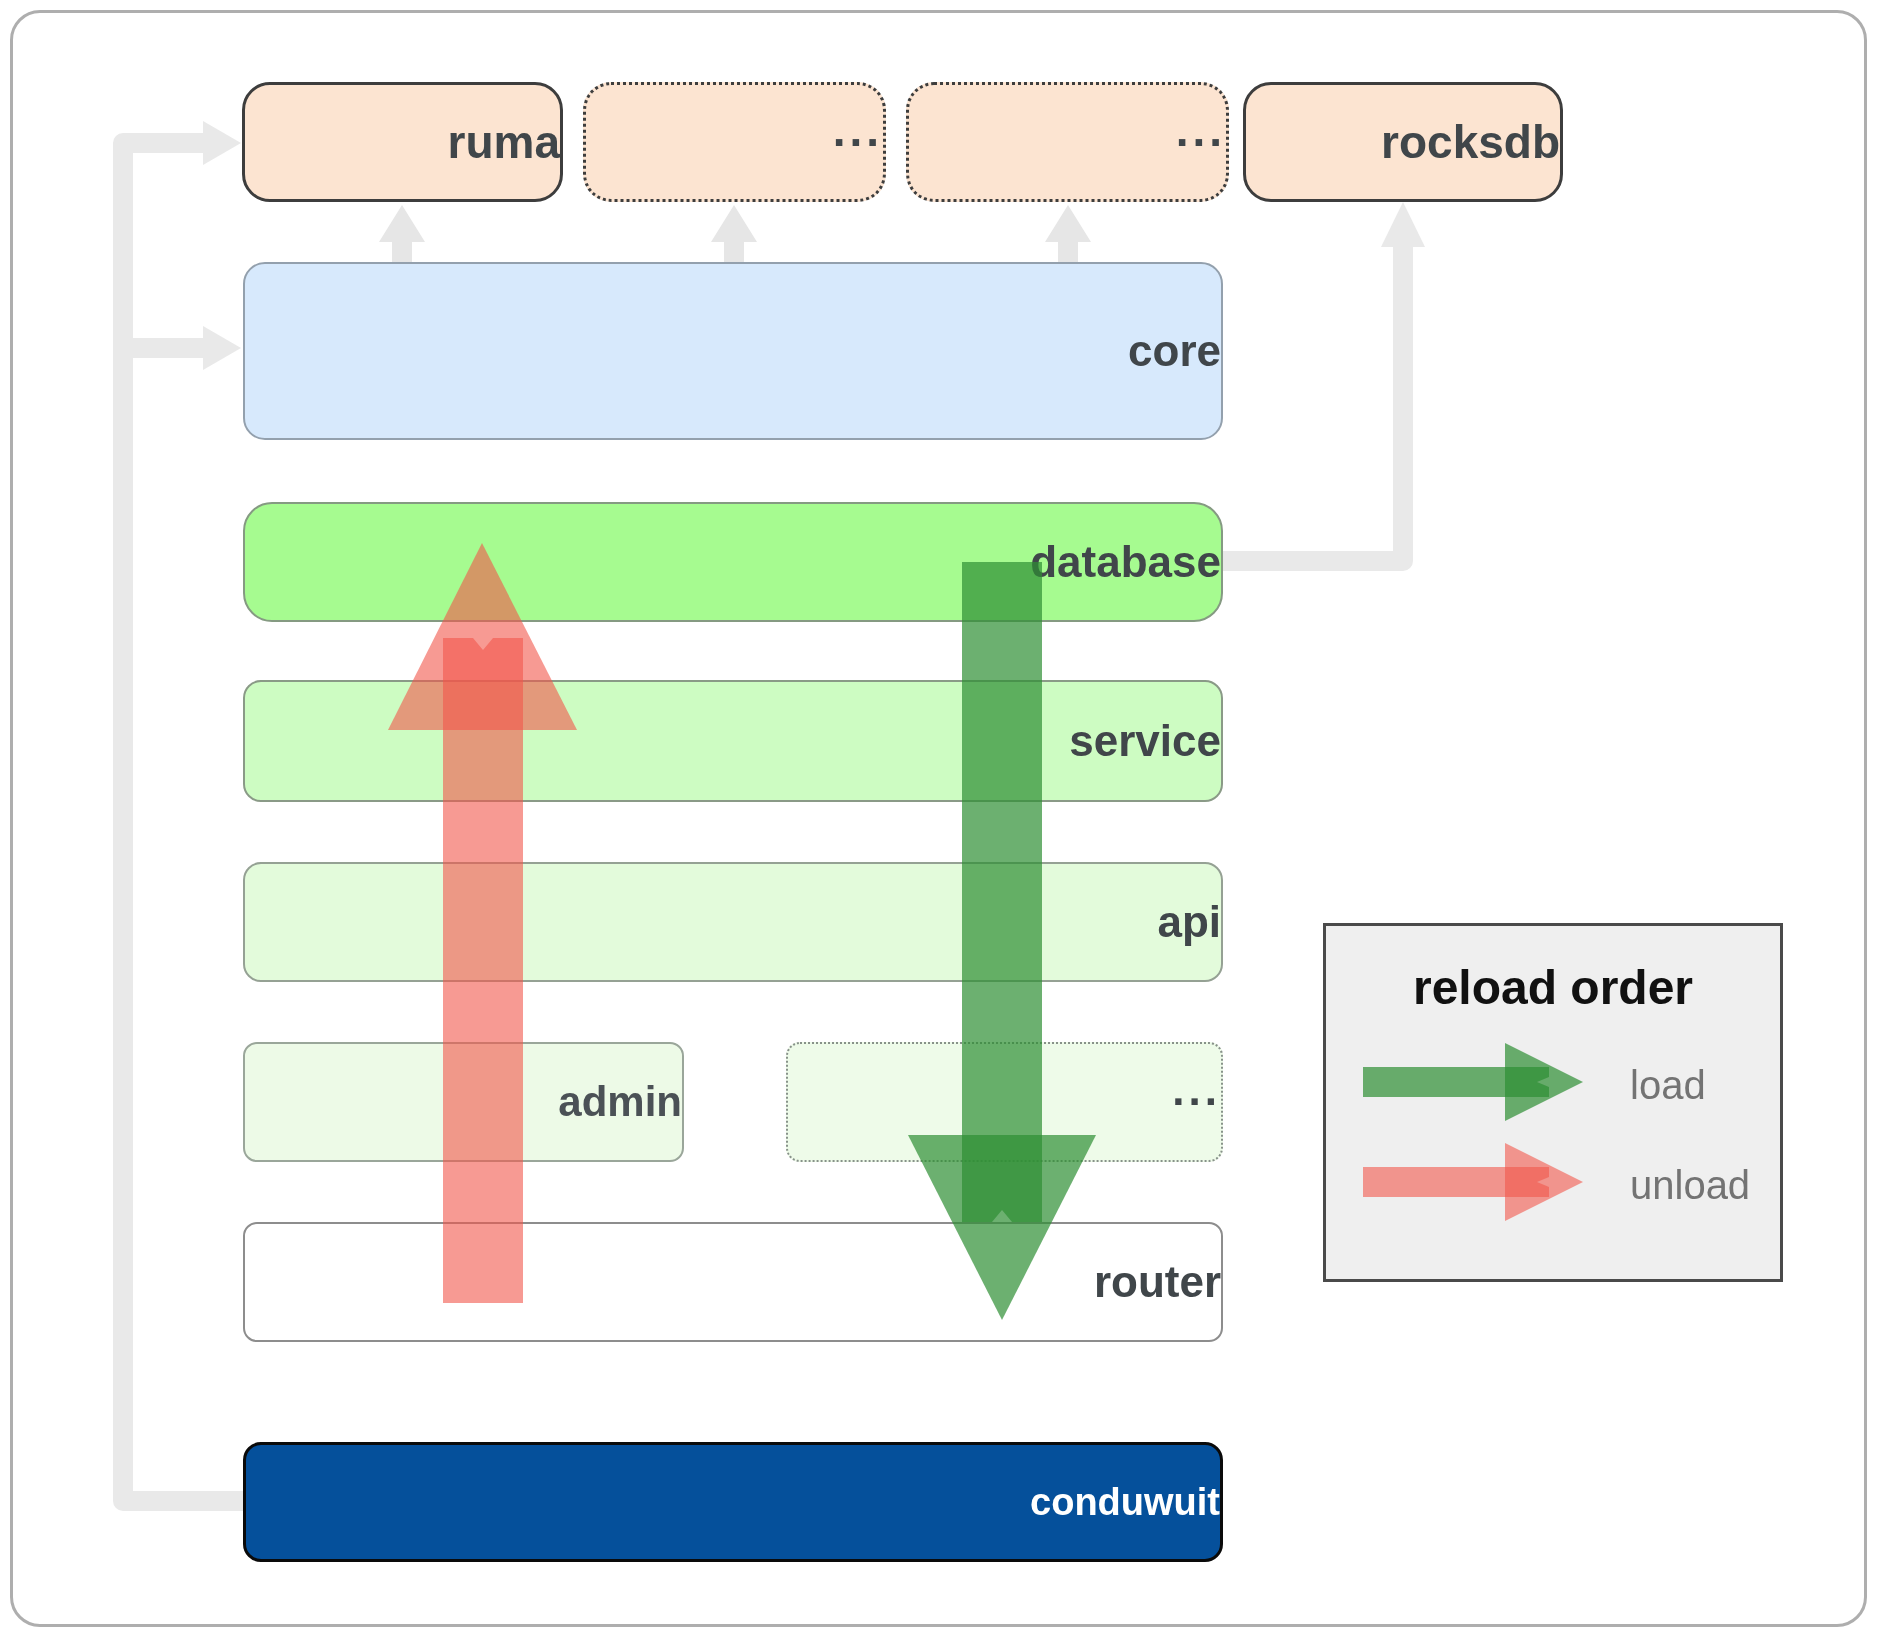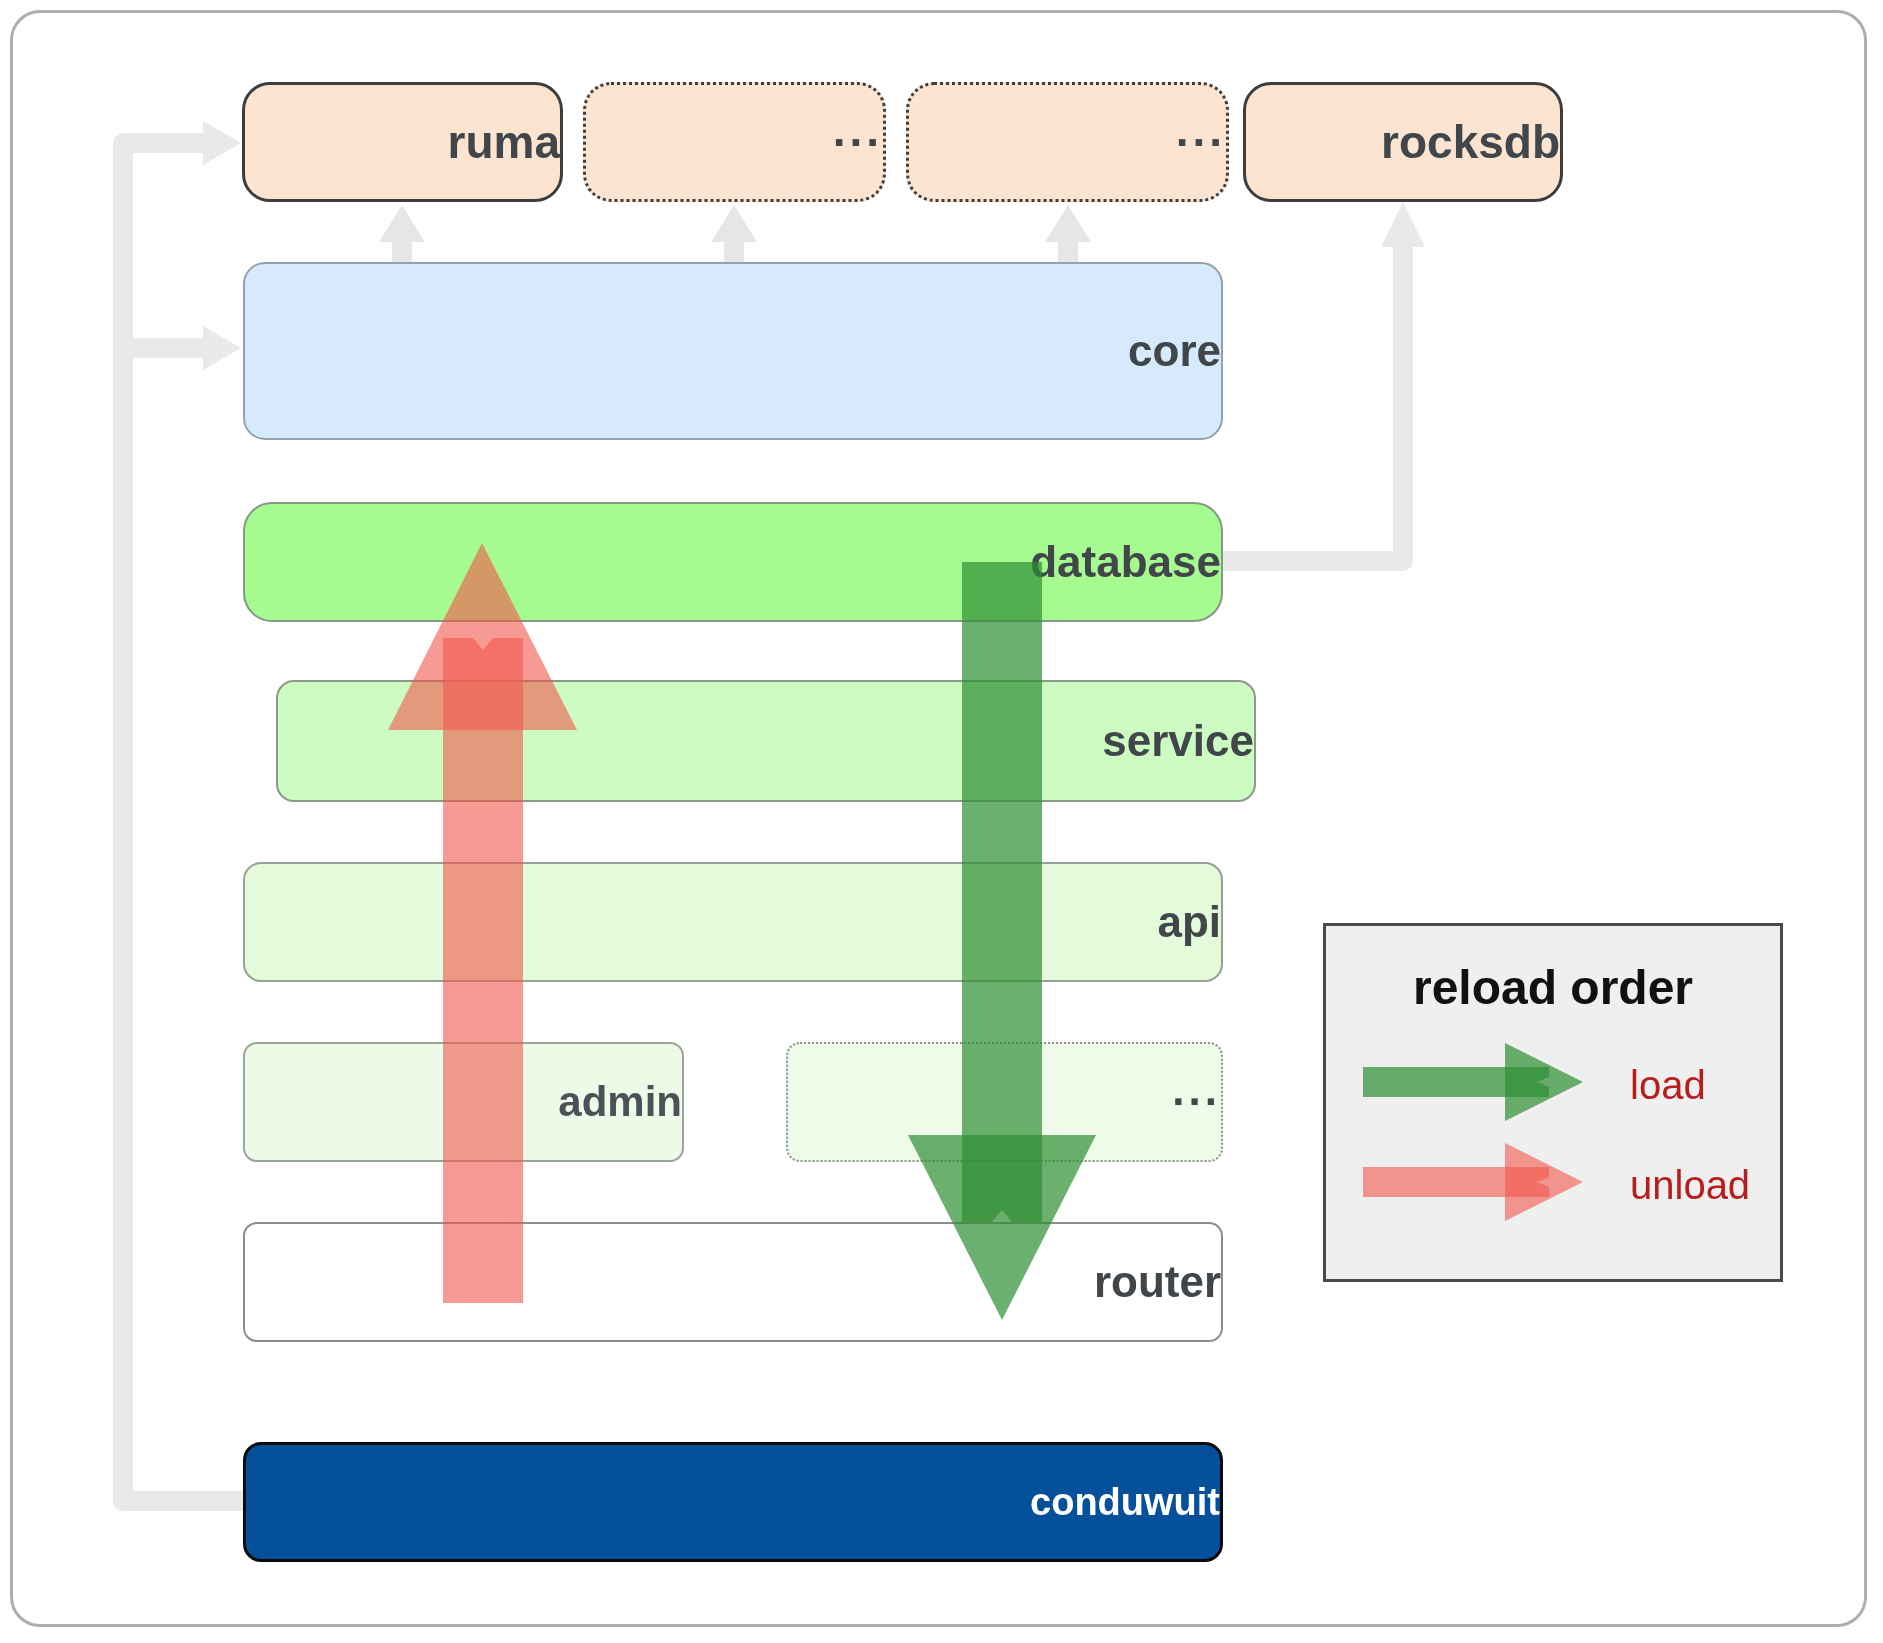--- a/index.html
+++ b/index.html
@@ -15,38 +15,38 @@
   #connector-layer{z-index:1;}
   #arrow-layer{z-index:3;}
   .node{
     position:absolute;display:flex;align-items:center;justify-content:flex-end;
     box-sizing:border-box;z-index:2;color:#40464a;font-weight:600;font-size:44px;
   }
   .node.dep{background:#fce4d1;border:3px solid #3d3d3d;border-radius:28px;font-size:46px;}
   .node.dep.dotted{border:3px dotted #3d3d3d;}
   .node.core{background:#d7e9fc;border:2px solid #93a0ad;border-radius:22px;}
   .node.database{background:#a6fb90;border:2px solid #859a82;border-radius:29px;}
-  .node.service{background:#cdfcc2;border:2px solid #8a9a87;border-radius:18px;margin-left:33px;}
+  .node.service{background:#cdfcc2;border:2px solid #8a9a87;border-radius:18px;}
   .node.api{background:#e3fbdb;border:2px solid #95a194;border-radius:18px;}
   .node.admin{background:#edfae7;border:2px solid #9aa69a;border-radius:14px;font-size:42px;color:#4b5156;}
   .node.crate-more{background:#eefbe9;border:2px dotted #88928a;border-radius:14px;}
   .node.router{background:#ffffff;border:2px solid #8d8d8d;border-radius:14px;}
   .node.conduwuit{background:#05509b;border:3px solid #0a0a0a;border-radius:18px;
     color:#ffffff;font-size:38px;}
   .dots{letter-spacing:4px;transform:translateY(-12px);font-weight:700;}
   .legend{
     position:absolute;left:1323px;top:923px;width:460px;height:359px;
     background:#efefef;border:3px solid #4a4a4a;box-sizing:border-box;z-index:2;
   }
   .legend-title{
     position:absolute;left:0;top:34px;width:100%;text-align:center;
     font-size:48px;color:#111111;font-weight:700;
   }
   .legend-label{
-    position:absolute;left:304px;font-size:40px;color:#b91c1c;font-weight:400;line-height:48px;
+    position:absolute;left:304px;font-size:40px;color:#737373;font-weight:400;line-height:48px;
   }
   .legend-label.load{top:135px;}
   .legend-label.unload{top:235px;}
 </style>
 </head>
 <body>
 
 <div class="stage">
 
   <div class="frame"></div>

